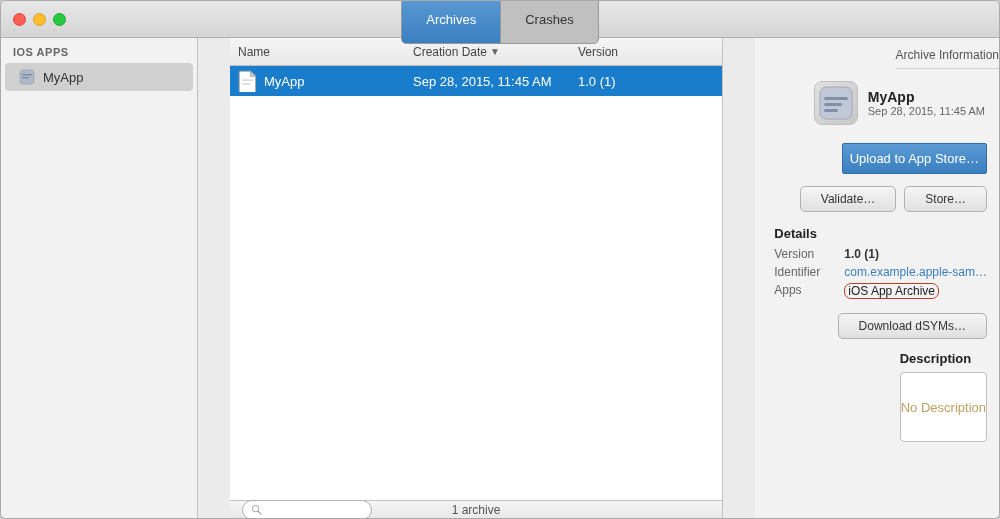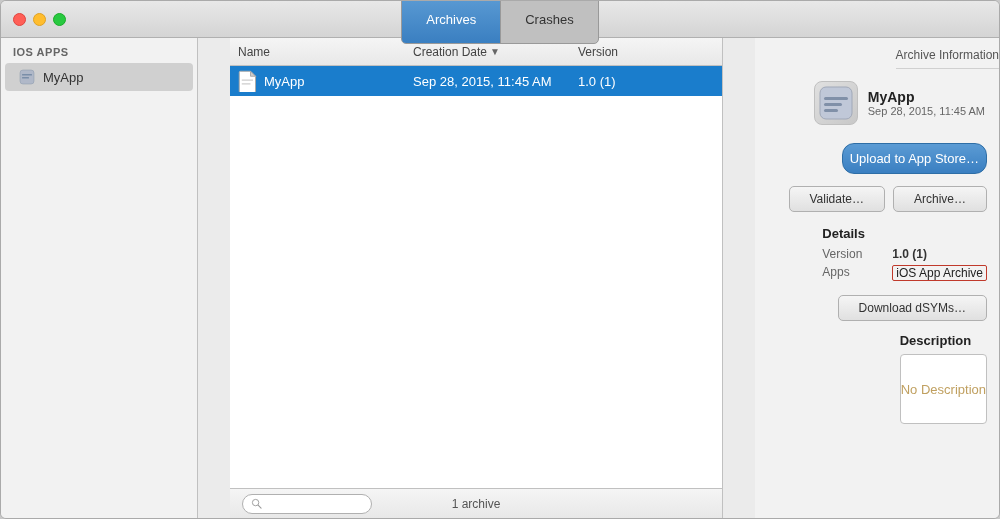--- a/index.html
+++ b/index.html
@@ -218,21 +218,21 @@
     .file-row .file-date {
       width: 165px;
       font-size: 13px;
     }
 
     .file-row .file-version {
       font-size: 13px;
     }
 
     .file-list-footer {
-      height: 30px;
+      height: 18px;
       border-top: 1px solid #c0c0c0;
       background: linear-gradient(to bottom, #f5f5f5, #e8e8e8);
       display: flex;
       align-items: center;
       justify-content: space-between;
       padding: 0 12px;
       flex-shrink: 0;
     }
 
     .footer-search {
@@ -315,21 +315,21 @@
     .panel-section {
       padding: 6px 12px;
     }
 
     .upload-btn {
       width: 100%;
       padding: 7px;
       background: linear-gradient(to bottom, #5b9bd4, #3a7fc1);
       color: white;
       border: 1px solid #2e6ea6;
-      border-radius: 12px;
+      border-radius: 2px;
       font-size: 13px;
       cursor: pointer;
       text-align: center;
       font-weight: 500;
     }
 
     .button-row {
       display: flex;
       gap: 8px;
       padding: 6px 12px;
@@ -378,21 +378,21 @@
       font-weight: 600;
     }
 
     .detail-value.link {
       color: #3a7fc1;
       text-decoration: none;
     }
 
     .type-highlight {
       border: 1px solid #c0392b;
-      border-radius: 2px;
+      border-radius: 7px;
       padding: 0px 3px;
       color: #222;
       font-size: 12px;
     }
 
     .download-dsyms-section {
       padding: 6px 12px;
     }
 
     .description-section {
@@ -513,32 +513,36 @@
           <span class="app-info-date">Sep 28, 2015, 11:45 AM</span>
         </div>
       </div>
 
       <div class="panel-section">
         <div class="upload-btn">Upload to App Store…</div>
       </div>
 
       <div class="button-row">
         <div class="secondary-btn">Validate…</div>
-        <div class="secondary-btn">Archive…</div>
+        <div class="secondary-btn">Store…</div>
       </div>
 
       <div class="details-section">
         <div class="details-title">Details</div>
         <div class="detail-row">
           <span class="detail-label">Version</span>
           <span class="detail-value">
             <strong>1.0 (1)</strong>
           </span>
         </div>
         <div class="detail-row">
+          <span class="detail-label">Identifier</span>
+          <span class="detail-value link">com.example.apple-sam…</span>
+        </div>
+        <div class="detail-row">
           <span class="detail-label">Apps</span>
           <span class="type-highlight">iOS App Archive</span>
         </div>
       </div>
 
       <div class="download-dsyms-section">
         <div class="secondary-btn" style="width:100%; text-align:center;">Download dSYMs…</div>
       </div>
 
       <div class="description-section">

